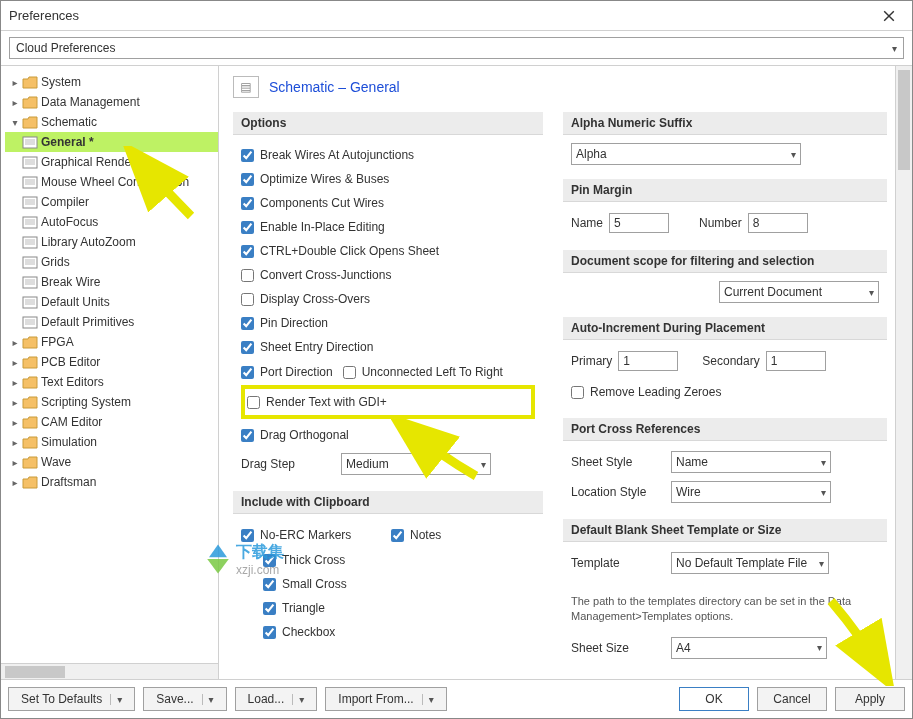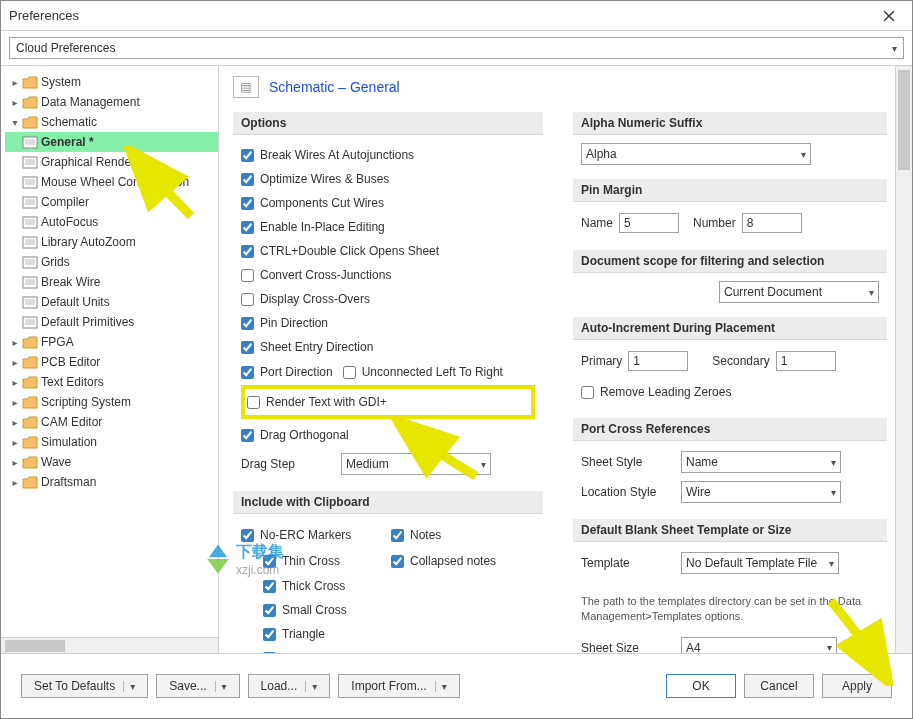--- a/index.html
+++ b/index.html
@@ -12,42 +12,42 @@
 .topbar { padding: 6px 8px; border-bottom: 1px solid #d0d0d0; display:flex; align-items:center; }
 .combo { flex:1; height: 22px; border: 1px solid #a0a0a0; background:#fff; padding: 0 6px; display:flex; align-items:center; justify-content:space-between; }
 .combo .caret { font-size:10px; color:#555; }
 
 .body { flex:1; display:flex; overflow:hidden; }
 
 
 .tree-wrap { width: 218px; border-right: 1px solid #d0d0d0; display:flex; flex-direction:column; }
 .tree { flex:1; overflow:auto; padding: 6px 0 6px 4px; }
 .tree .row { display:flex; align-items:center; height: 20px; padding-left: 4px; cursor: default; white-space:nowrap; }
-.tree .row.selected { background:#86efac; }
+.tree .row.selected { background:#bef264; }
 .tree .row.bold { font-weight:600; }
 .tree .tw { width:12px; height:12px; display:inline-flex; align-items:center; justify-content:center; font-size:10px; color:#666; }
 .tree .tw.none { visibility:hidden; }
 .tree .ic { width:18px; height:14px; display:inline-flex; align-items:center; justify-content:center; margin-right:2px; }
 .tree .label {}
 .folder-icon svg, .page-icon svg { width:16px; height:13px; }
 .indent0{padding-left:6px}.indent1{padding-left:24px}
 .tree-scroll { height: 16px; background:#f0f0f0; border-top:1px solid #d0d0d0; display:flex; align-items:center; }
 .tree-scroll .thumb { width:60px; height:12px; background:#c8c8c8; margin-left:4px; }
 
 
 .main { flex:1; display:flex; overflow:hidden; }
 .scroll-area { flex:1; overflow:auto; padding: 10px 8px 10px 14px; position:relative; }
 .vscroll { width:17px; background:#f0f0f0; border-left:1px solid #d0d0d0; display:flex; flex-direction:column; }
 .vscroll .thumb { flex:0 0 100px; background:#c8c8c8; margin:4px 2px 0 2px; }
 
 .page-header { display:flex; align-items:center; gap:10px; margin-bottom:14px; }
 .page-header .iconbox { width:26px; height:22px; border:1px solid #bbb; display:flex; align-items:center; justify-content:center; color:#888; }
 .page-header .title { font-size:14px; color:#1d4ed8; }
 
-.columns { display:flex; gap:30px;justify-content:space-between; }
+.columns { display:flex; gap:20px;justify-content:space-between; }
 .col { }
 .col.left { width: 310px; }
 .col.right { flex:1; }
 
 .group { margin-bottom: 14px; }
 .group-title { font-weight:600; background:#ececec; padding:4px 8px; margin-bottom:8px; border-bottom:1px solid #d8d8d8; }
 .group-body { padding: 0 8px; }
 
 .chk { display:flex; align-items:center; height:24px; gap:6px; }
 .chk input[type=checkbox]{ width:13px; height:13px; accent-color:#3a7fc4; }
@@ -58,21 +58,21 @@
 .field label{ }
 .txt { height:20px; border:1px solid #a0a0a0; padding:0 4px; background:#fff; display:flex; align-items:center; }
 .sel { height:22px; border:1px solid #a0a0a0; padding:0 4px; background:#fff; display:flex; align-items:center; justify-content:space-between; min-width:120px; }
 .sel .caret{font-size:10px;color:#555;}
 
 .hl-box { border: 4px solid #e6e600; padding: 1px 2px; margin-bottom:4px; }
 
 .hint { font-size:11px; color:#555; line-height:1.4; margin-top:18px; }
 
 
-.bottombar { border-top:1px solid #d0d0d0; padding:20px; display:flex; align-items:center; gap:8px; }
+.bottombar { border-top:1px solid #d0d0d0; padding:7px; display:flex; align-items:center; gap:8px; }
 .bottombar .spacer { flex:1; }
 .btn { height:24px; border:1px solid #a0a0a0; background:#f3f3f3; padding: 0 12px; display:flex; align-items:center; gap:4px; cursor:pointer; }
 .btn.split .caret{font-size:10px;color:#555;border-left:1px solid #bbb;padding-left:6px;margin-left:4px;}
 .btn.primary { background:#fff; border-color:#3a7fc4; }
 
 
 .arrow { position:absolute; pointer-events:none; z-index:50; }
 
 
 .wm { position:absolute; left:199px; top:540px; display:flex; align-items:center; opacity:0.85; pointer-events:none; }
@@ -417,30 +417,20 @@
               <div class="row2">
                 <label class="chk" style="width:140px">
                     <input type="checkbox" checked="" style="">
                     <span>No-ERC Markers</span>
                   </label>
                 <label class="chk">
                     <input type="checkbox" checked="" style="">
                     <span>Notes</span>
                   </label>
               </div>
-              <div class="row2">
-                <label class="chk indent" style="width:140px">
-                    <input type="checkbox" checked="" style="">
-                    <span>Thin Cross</span>
-                  </label>
-                <label class="chk">
-                    <input type="checkbox" checked="" style="">
-                    <span>Collapsed notes</span>
-                  </label>
-              </div>
               <label class="chk indent">
                   <input type="checkbox" checked="" style="">
                   <span>Thick Cross</span>
                 </label>
               <label class="chk indent">
                   <input type="checkbox" checked="" style="">
                   <span>Small Cross</span>
                 </label>
               <label class="chk indent">
                   <input type="checkbox" checked="" style="">
@@ -469,21 +459,21 @@
 
           <div class="group">
             <div class="group-title">Pin Margin</div>
             <div class="group-body row2">
               <div class="field">
                   <label>Name</label>
                   <div class="txt" style="width:60px">
                     <span>5</span>
                   </div>
                 </div>
-              <div class="field" style="margin-left:4px">
+              <div class="field" style="margin-left:20px">
                   <label>Number</label>
                   <div class="txt" style="width:60px">
                     <span>8</span>
                   </div>
                 </div>
             </div>
           </div>
 
           <div class="group">
             <div class="group-title">Document scope for filtering and selection</div>

